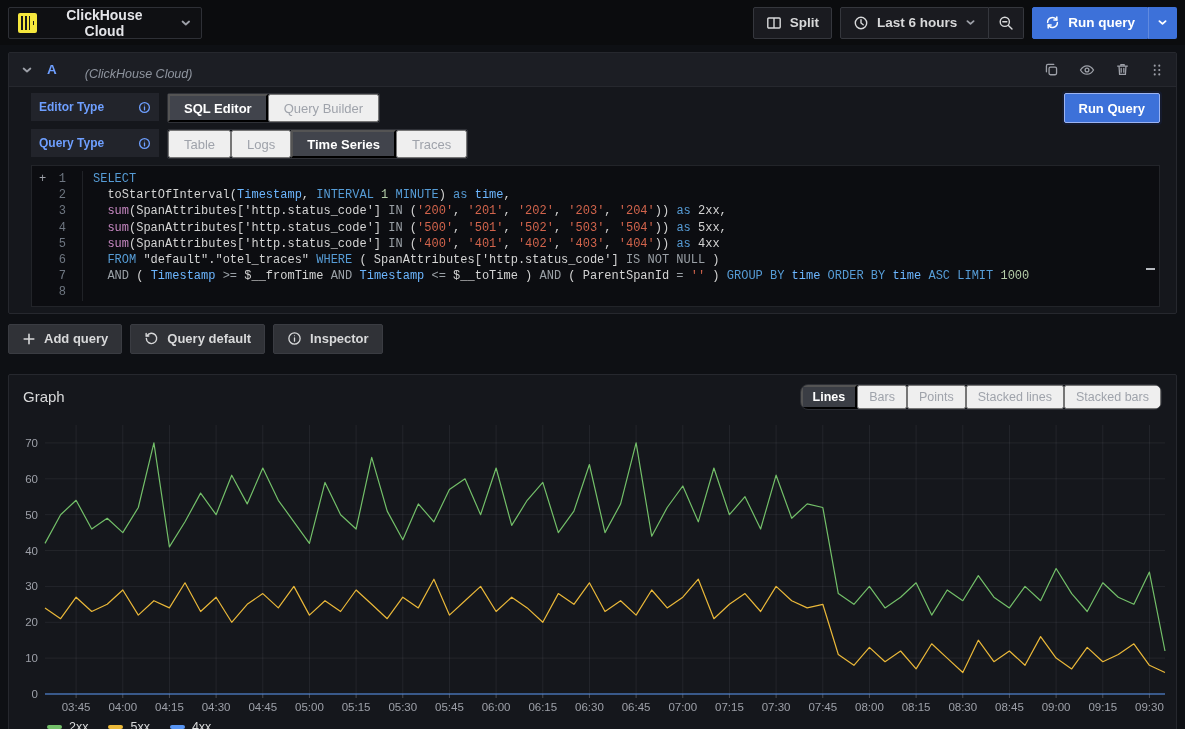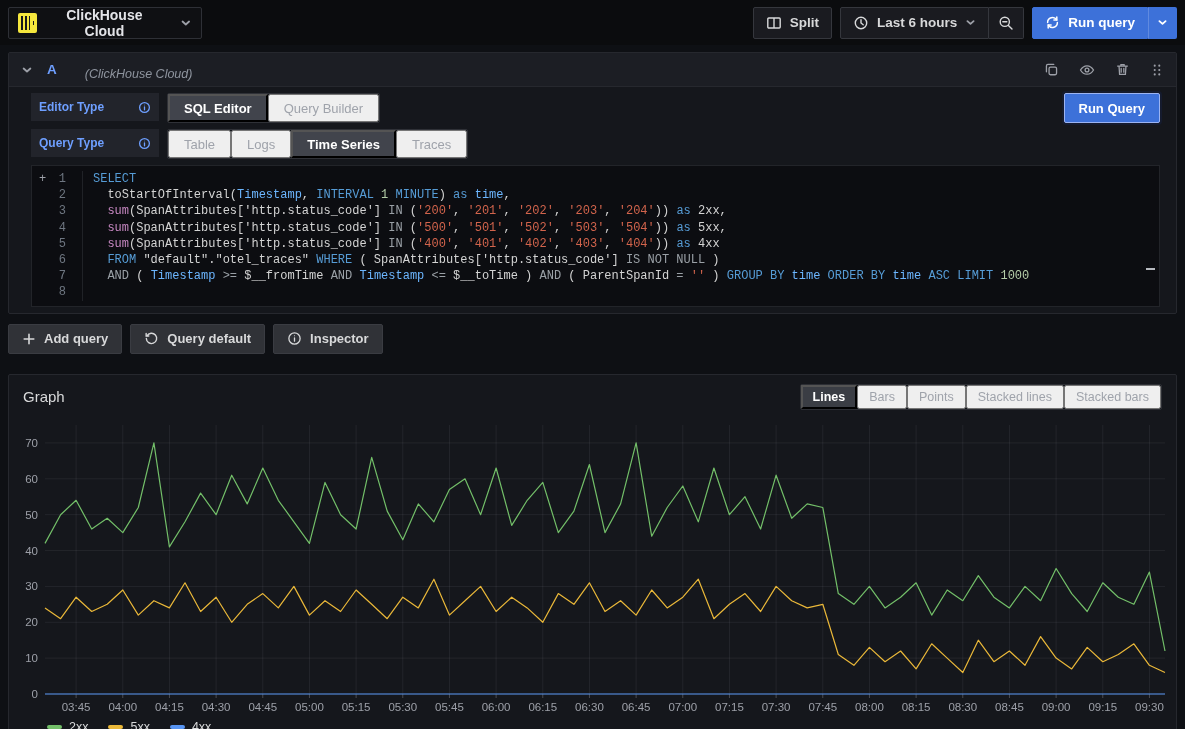--- a/index.html
+++ b/index.html
@@ -60,21 +60,21 @@
   .editor-cursor { position:absolute; right:4px; top:102px; width:9px; height:2px; background:#b7bac0; }
 
   
   .footer-actions { display:flex; gap:8px; margin:10px 8px 0; }
   .fa-btn { display:flex; align-items:center; gap:8px; height:30px; padding:0 13px; background:#303237; border:1px solid #3a3c42; border-radius:2px; color:#d8d9da; font-size:13px; font-weight:600; cursor:pointer; }
 
   
   .graph-panel { margin-top:20px; height:363px; }
   .gp-header { display:flex; align-items:center; justify-content:space-between; padding:9px 14px 3px 14px; }
   .gp-title { font-size:15px; font-weight:500; color:#d8d9da; }
-  .style-group { display:flex; border:1px solid #2c2e34; border-radius:2px; }
+  .style-group { display:flex; border:1px solid #2c2e34; border-radius:8px; }
   .style-group .radio-option { height:24px; padding:0 10px; font-size:12.5px; }
   .style-group .radio-option.active { background:#3a3d44; }
   .chart-wrap { position:relative; padding:0 6px; }
   .legend { display:flex; align-items:center; gap:20px; margin:0 0 0 32px; height:22px; }
   .legend-item { display:flex; align-items:center; gap:7px; font-size:12.5px; color:#d8d9da; cursor:pointer; }
   .legend-swatch { width:15px; height:4px; border-radius:2px; display:inline-block; }
 </style>
 </head>
 <body>
 

